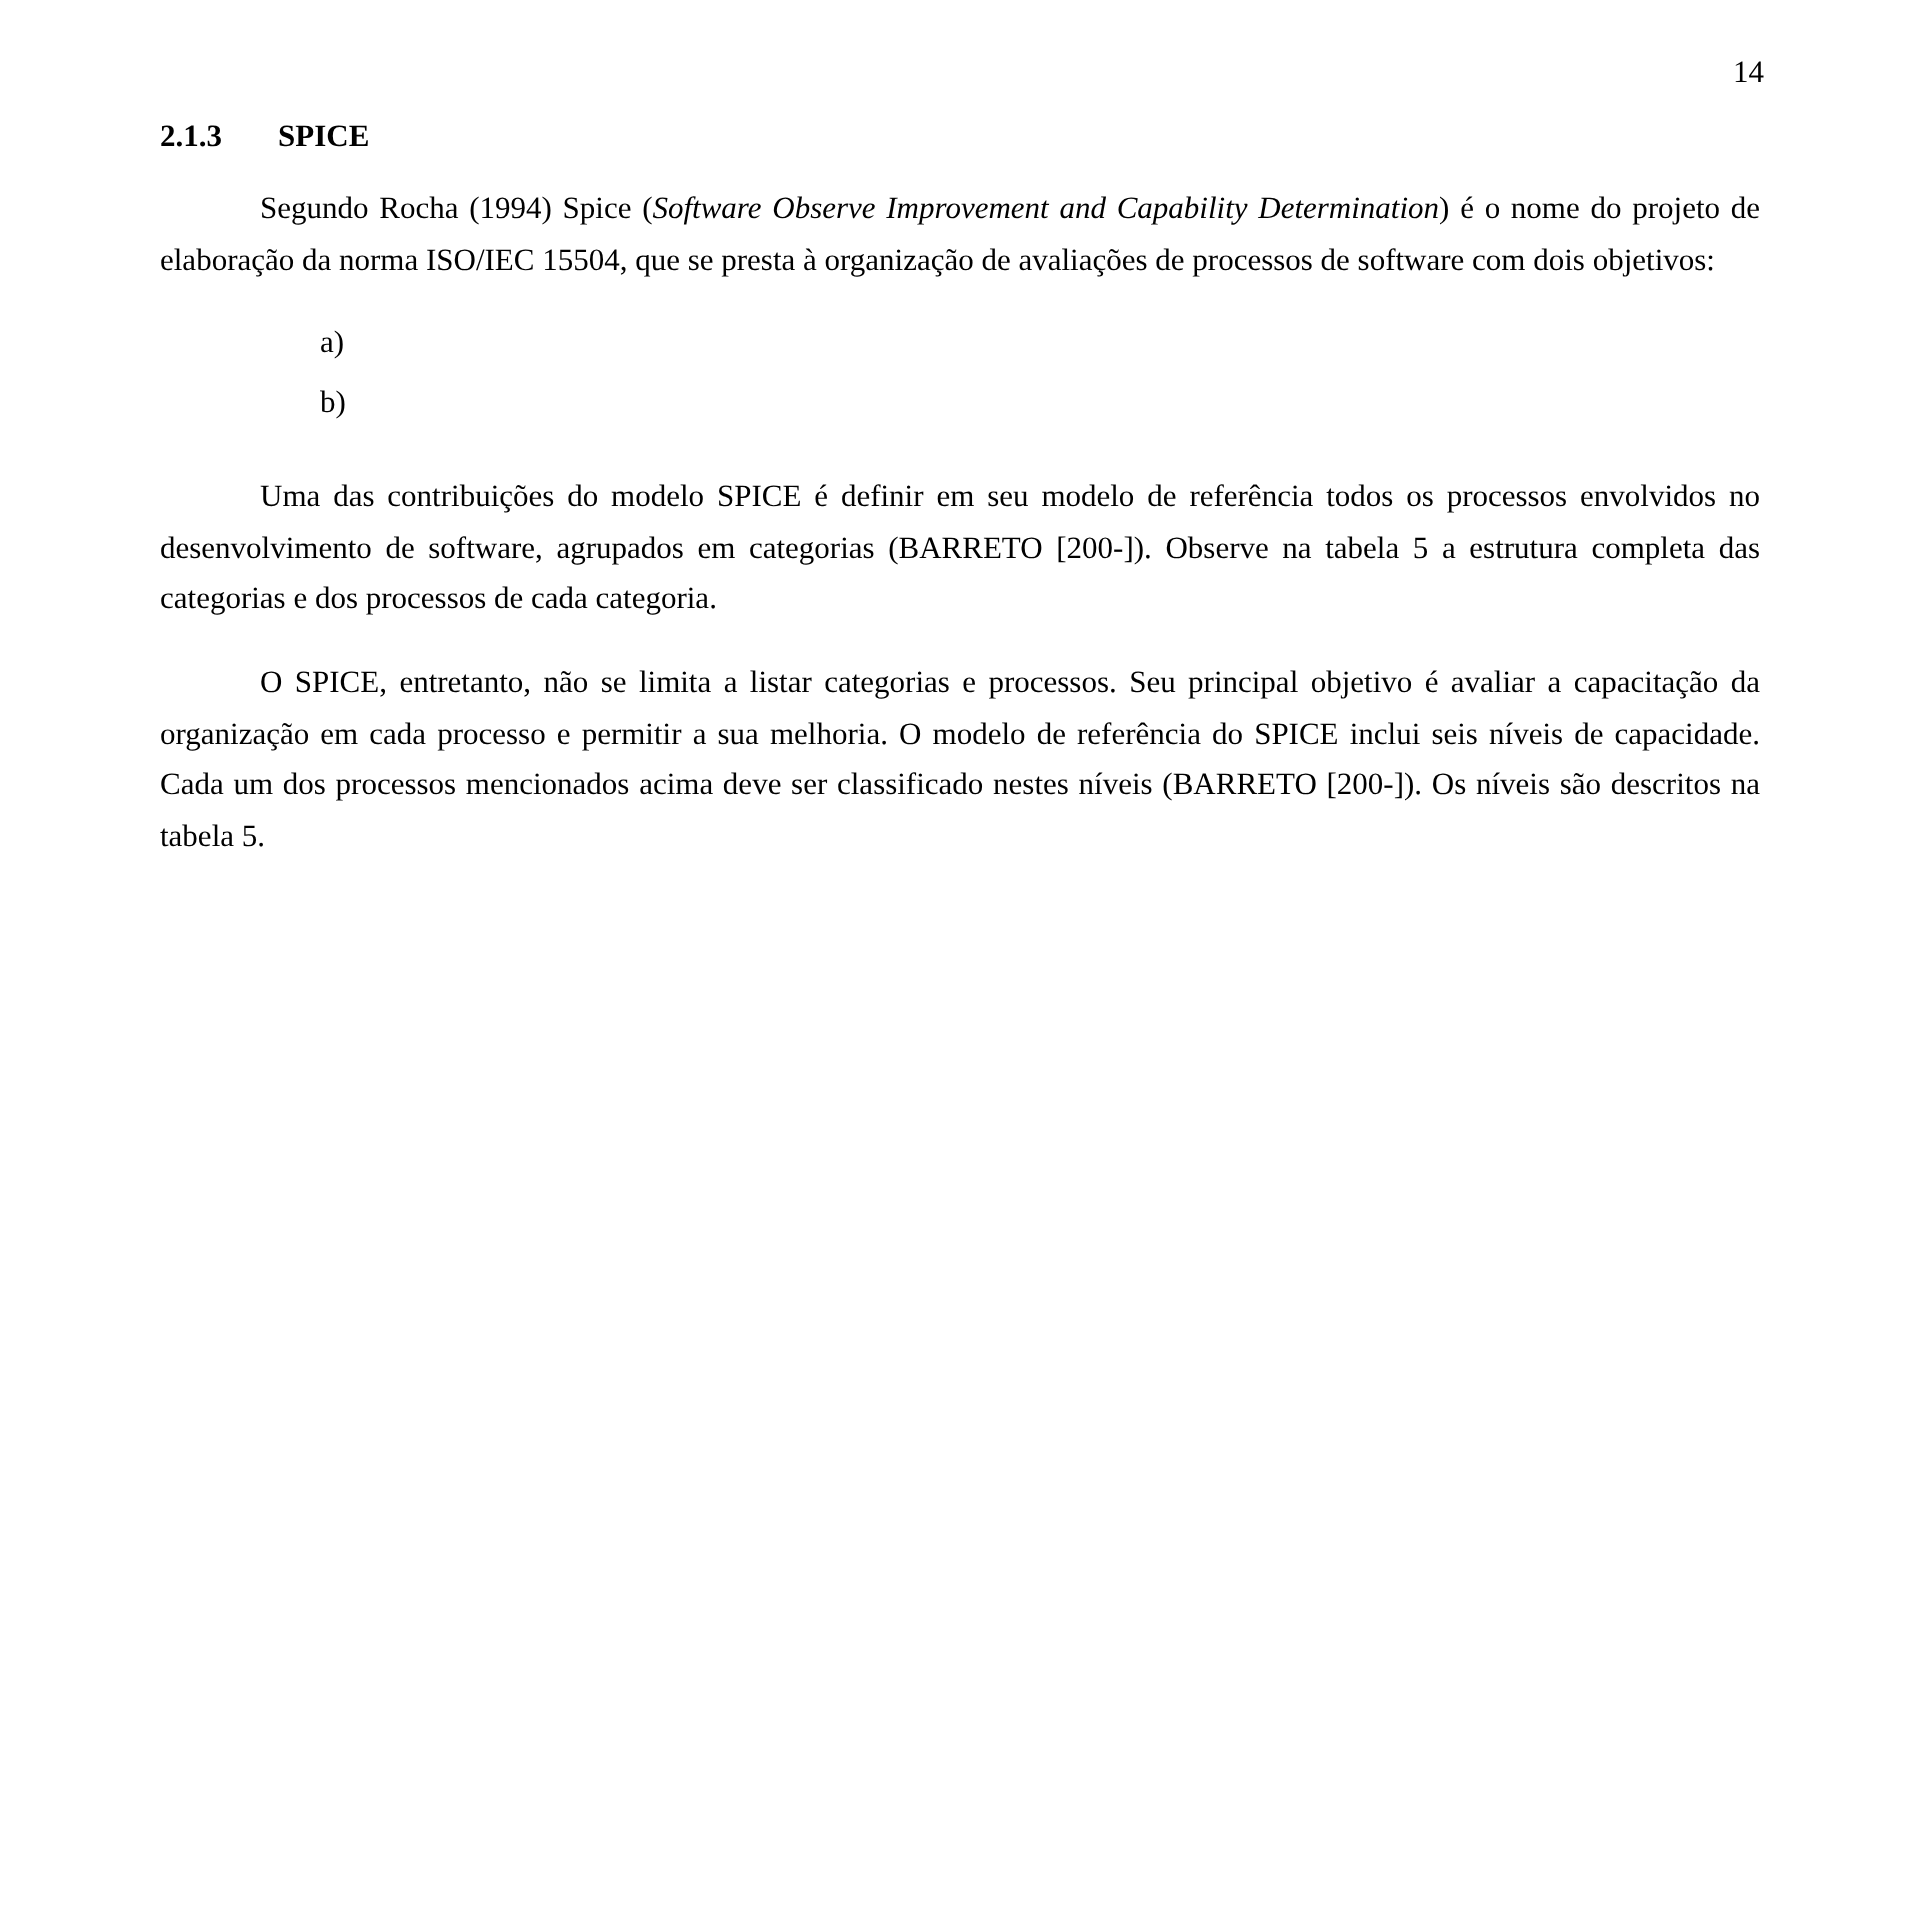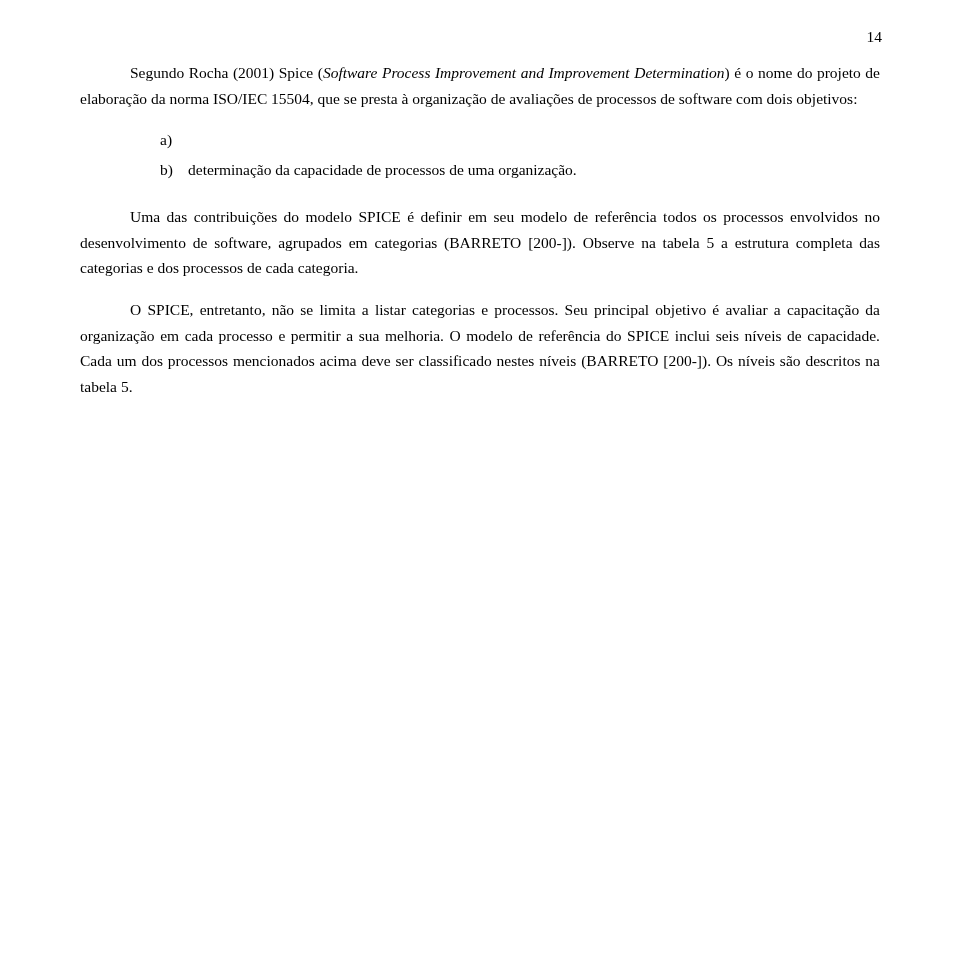--- a/index.html
+++ b/index.html
@@ -99,34 +99,37 @@
 </head>
 <body>
 
 <div class="page">
 
   <div class="page-number">14</div>
 
   <div class="content">
 
 
+    <div class="section-header">
+      <span class="section-number">2.1.3</span>
+      <span class="section-title">SPICE</span>
+    </div>
 
     <div class="section-body">
 
       <p class="indented-paragraph">
-        <span>Segundo Rocha (2001) Spice (</span><em>Software Process Improvement and Improvement Determination</em><span>) é o nome do projeto de elaboração da norma ISO/IEC 15504, que se presta à organização de avaliações de processos de software com dois objetivos:</span>
+        <span>Segundo Rocha (1994) Spice (</span><em>Software Observe Improvement and Capability Determination</em><span>) é o nome do projeto de elaboração da norma ISO/IEC 15504, que se presta à organização de avaliações de processos de software com dois objetivos:</span>
       </p>
 
       <div class="list-item">
         <span class="list-marker">a)</span>
       </div>
 
       <div class="list-item">
         <span class="list-marker">b)</span>
-        <span class="list-text">determinação da capacidade de processos de uma organização.</span>
       </div>
 
       <br>
 
       <p class="indented-paragraph">Uma das contribuições do modelo SPICE é definir em seu modelo de referência todos os processos envolvidos no desenvolvimento de software, agrupados em categorias (BARRETO [200-]). Observe na tabela 5 a estrutura completa das categorias e dos processos de cada categoria.</p>
 
       <p class="indented-paragraph">O SPICE, entretanto, não se limita a listar categorias e processos. Seu principal objetivo é avaliar a capacitação da organização em cada processo e permitir a sua melhoria. O modelo de referência do SPICE inclui seis níveis de capacidade. Cada um dos processos mencionados acima deve ser classificado nestes níveis (BARRETO [200-]). Os níveis são descritos na tabela 5.</p>
 
     </div>
 

